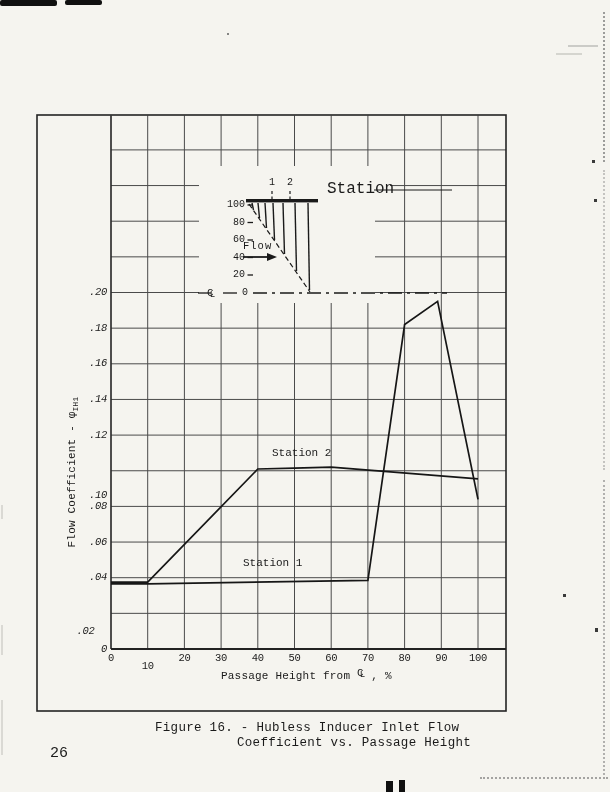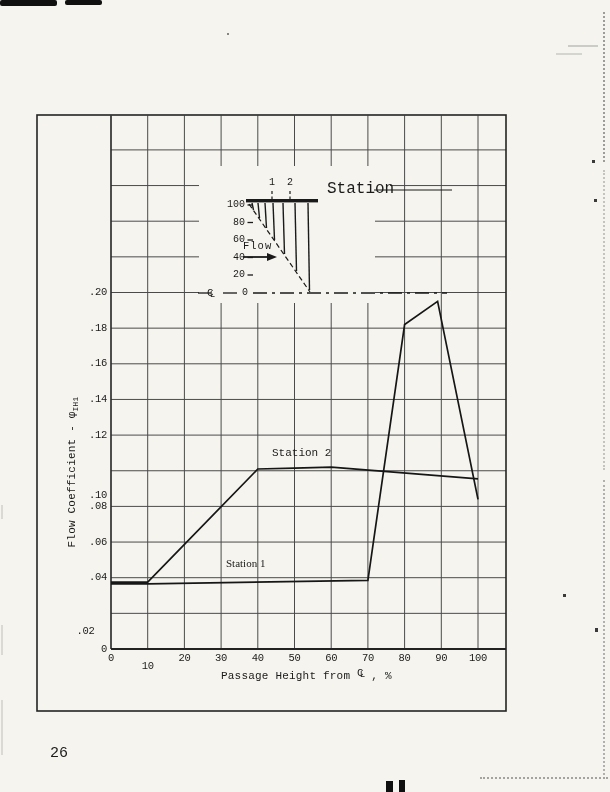--- a/index.html
+++ b/index.html
@@ -1,21 +1,21 @@
 <!DOCTYPE html>
 <html><head>
 <meta charset="utf-8">
 <style>
   html,body{margin:0;padding:0;background:#888;}
   #page{position:relative;width:610px;height:792px;background:#f5f4ef;overflow:hidden;
         font-family:"Liberation Mono","DejaVu Sans Mono",monospace;color:#1a1a1a;}
   .abs{position:absolute;}
   .txt{position:absolute;white-space:nowrap;color:#1a1a1a;}
   .tick{font-size:10.5px;letter-spacing:-0.3px;}
-  .ytick{text-align:right;}
+  .ytick{text-align:right;font-style:italic;}
   .xtick{text-align:center;}
   .axis-title{font-size:11px;letter-spacing:0.2px;}
   .small{font-size:10px;}
   .curve-label{font-size:11px;}
   .caption{font-size:12.5px;letter-spacing:0.3px;}
   .pageno{font-size:15px;}
   sub.ssub{font-size:0.72em;line-height:0;}
   
   .clsym{display:inline-block;position:relative;width:0.68em;height:1em;}
   .clsym .cl-c{position:absolute;left:0;top:-0.08em;}
@@ -117,38 +117,40 @@
       <div class="txt tick xtick" style="left: 465px; top: 652px; width: 26px;">100</div>
     </div>
 
   <div class="txt axis-title" style="left:72px;top:472px;transform:translate(-50%,-50%) rotate(-90deg);transform-origin:center;">
     <span>Flow Coefficient - φ</span><sub class="ssub">IH1</sub>
   </div>
 
   <div class="txt axis-title has-cl" style="left:221px;top:668px;">Passage Height from <span class="clsym"><span class="cl-c">C</span><span class="cl-l">L</span></span> , %</div>
 
   <div class="txt curve-label" style="left:272px;top:447px;text-align:right;">Station 2</div>
-  <div class="txt curve-label" style="left:226px;top:557px;font-family:Liberation Serif, serif;">Station 1</div>
+  <div class="txt curve-label" style="left:243px;top:557px;">Station 1</div>
 
   <div class="txt small" style="left:327px;top:180px;font-size:16px;">Station</div>
   <div id="inset-station-numbers">
       <div class="txt small" style="left: 267px; top: 177px; width: 10px; text-align: center;">1</div>
       <div class="txt small" style="left: 285px; top: 177px; width: 10px; text-align: center;">2</div>
     </div>
   <div id="inset-scale">
       <div class="txt small" style="left: 211px; top: 199px; width: 34px; text-align: right;">100</div>
       <div class="txt small" style="left: 211px; top: 216.5px; width: 34px; text-align: right;">80</div>
       <div class="txt small" style="left: 211px; top: 234px; width: 34px; text-align: right;">60</div>
       <div class="txt small" style="left: 211px; top: 251.5px; width: 34px; text-align: right;">40</div>
       <div class="txt small" style="left: 211px; top: 269px; width: 34px; text-align: right;">20</div>
     </div>
   <div class="txt small" style="left:214px;top:287px;width:34px;text-align:right;">0</div>
   <div class="txt small has-cl" style="left:207px;top:288px;font-size:11px;"><span class="clsym"><span class="cl-c">C</span><span class="cl-l">L</span></span></div>
   <div class="txt small" style="left:243px;top:240px;font-size:10.5px;letter-spacing:1px;">Flow</div>
 
+  <div class="txt caption" style="left:155px;top:721px;">Figure 16. - Hubless Inducer Inlet Flow</div>
+  <div class="txt caption" style="left:237px;top:736px;">Coefficient vs. Passage Height</div>
 
   <div class="txt pageno" style="left:50px;top:745px;">26</div>
 
   <div class="smear" style="left:0;top:0;width:57px;height:6px;"></div>
   <div class="smear" style="left:65px;top:0;width:37px;height:5px;"></div>
   <div class="dotv" style="left:603px;top:12px;height:150px;opacity:.55;"></div>
   <div class="dotv" style="left:603px;top:170px;height:300px;opacity:.3;"></div>
   <div class="dotv" style="left:603px;top:480px;height:295px;opacity:.42;"></div>
   <div class="doth" style="left:480px;top:777px;width:128px;opacity:.5;"></div>
   <div class="smear" style="left:386px;top:781px;width:7px;height:11px;border-radius:0;"></div>

